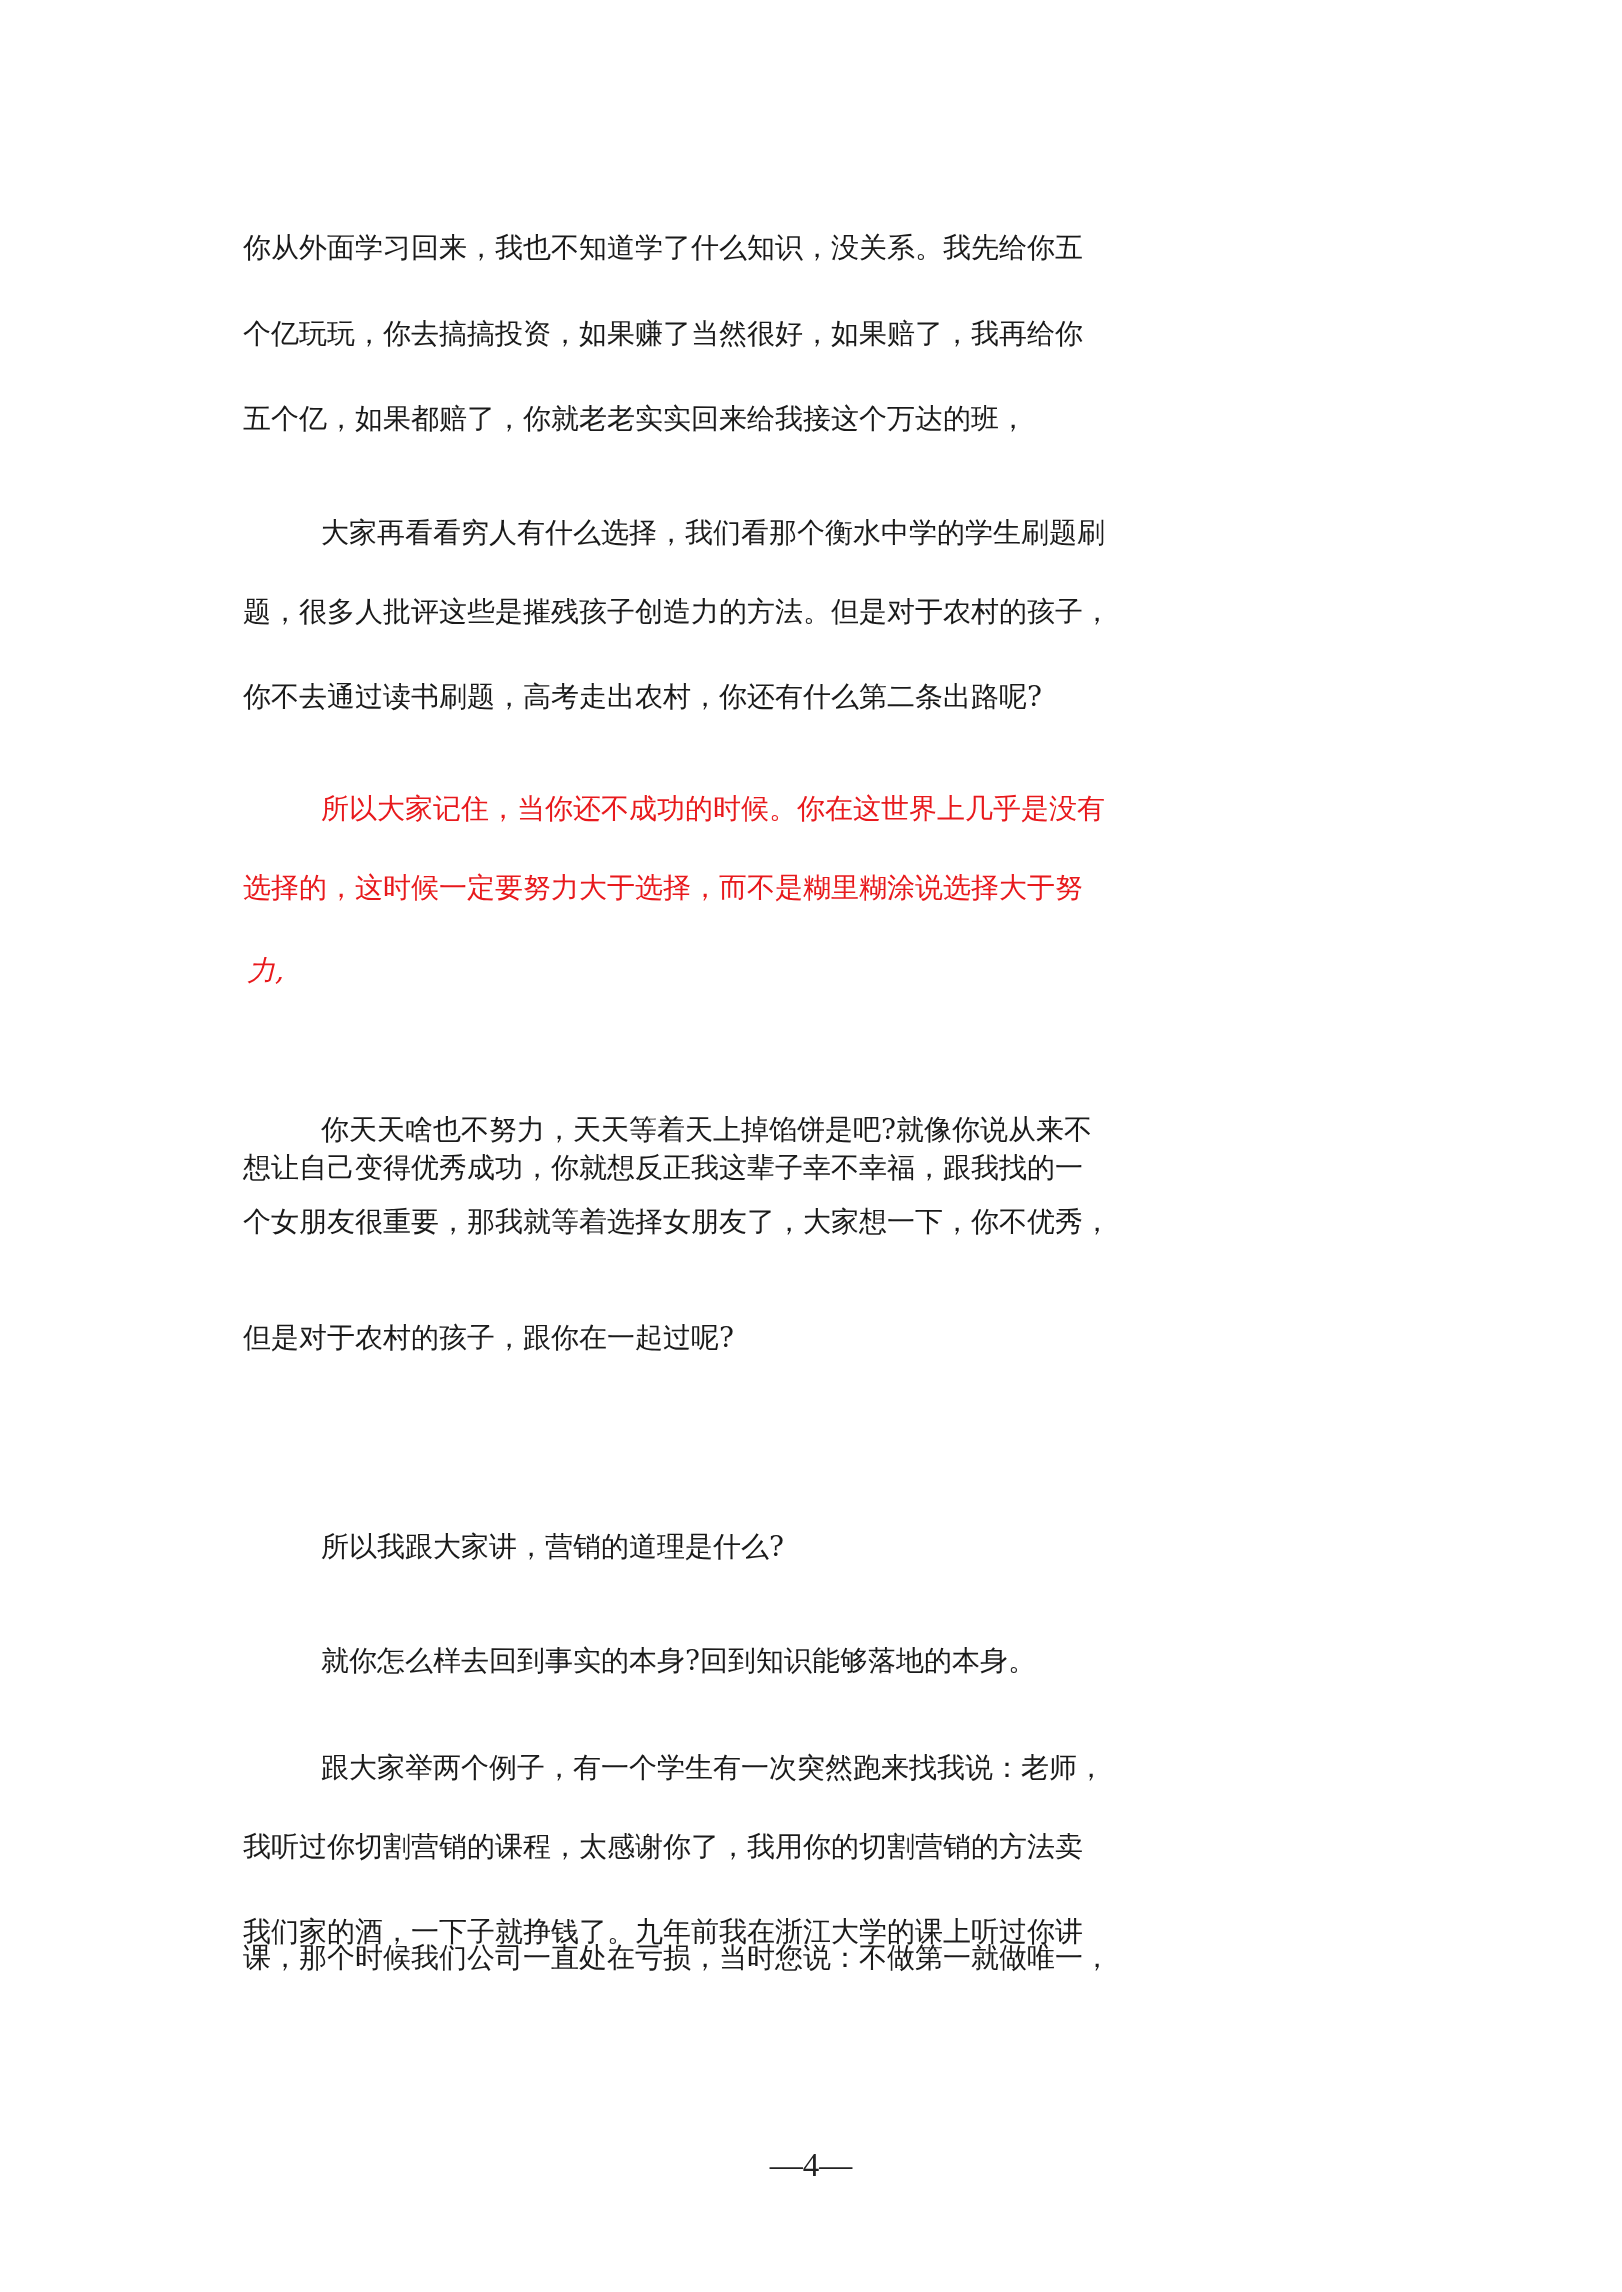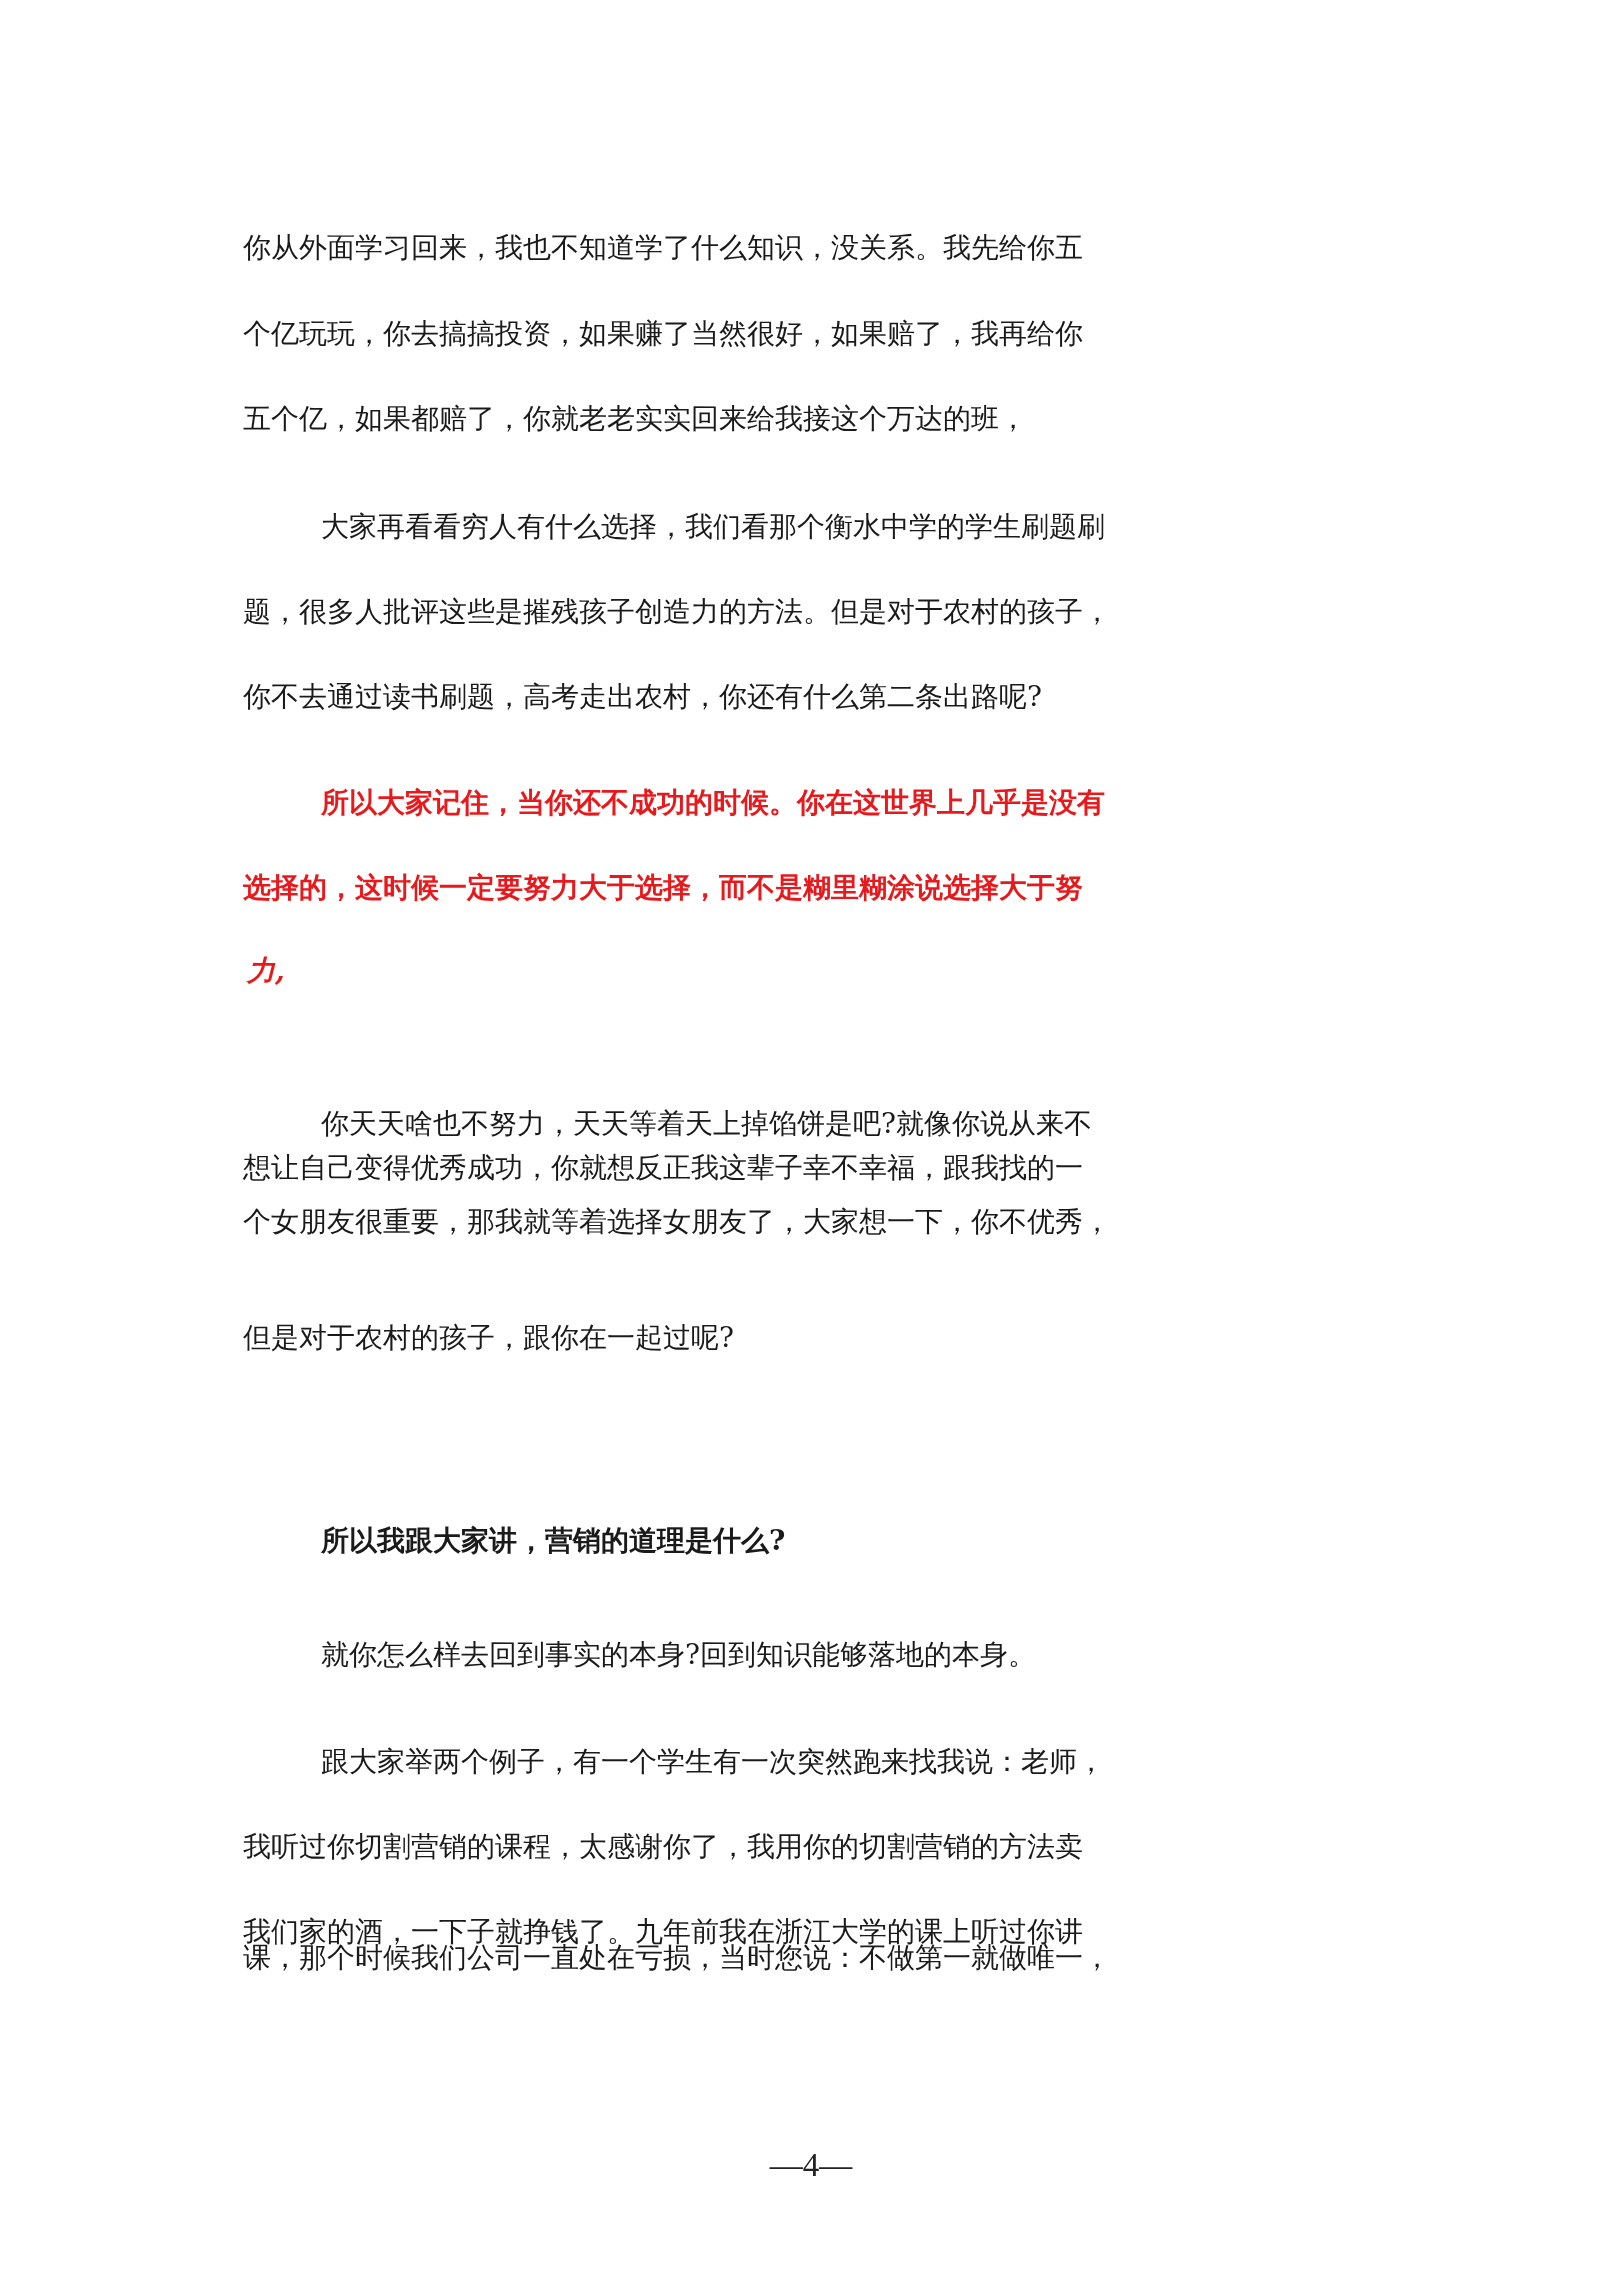--- a/index.html
+++ b/index.html
@@ -1,22 +1,22 @@
 <!DOCTYPE html>
 <html><head>
 <meta charset="utf-8">
 <style>
   html, body { margin:0; padding:0; background:#ffffff; }
   body { width:1622px; height:2293px; position:relative; overflow:hidden;
          font-family: "DejaVu Serif", "Liberation Serif", serif; color:#1a1a1a; }
   .line { position:absolute; left:243px; width:1166px; font-size:28px; line-height:47px;
           white-space:nowrap; letter-spacing:0px; }
-  .indent { left:321px; }
+  .indent { left:321px;margin-top:6px; }
   .red { color:#e8191c; }
-  .bold { font-weight:bold; }
+  .bold { font-weight:normal; }
   .italic { font-style:italic; }
   .footer { position:absolute; left:0; width:1622px; text-align:center; top:2147px;
             font-size:33px; font-family:"Liberation Serif", serif; color:#222; }
 </style>
 </head>
 <body>
 
 <div>
 
   <div class="line" style="top:224px">你从外面学习回来，我也不知道学了什么知识，没关系。我先给你五</div>

